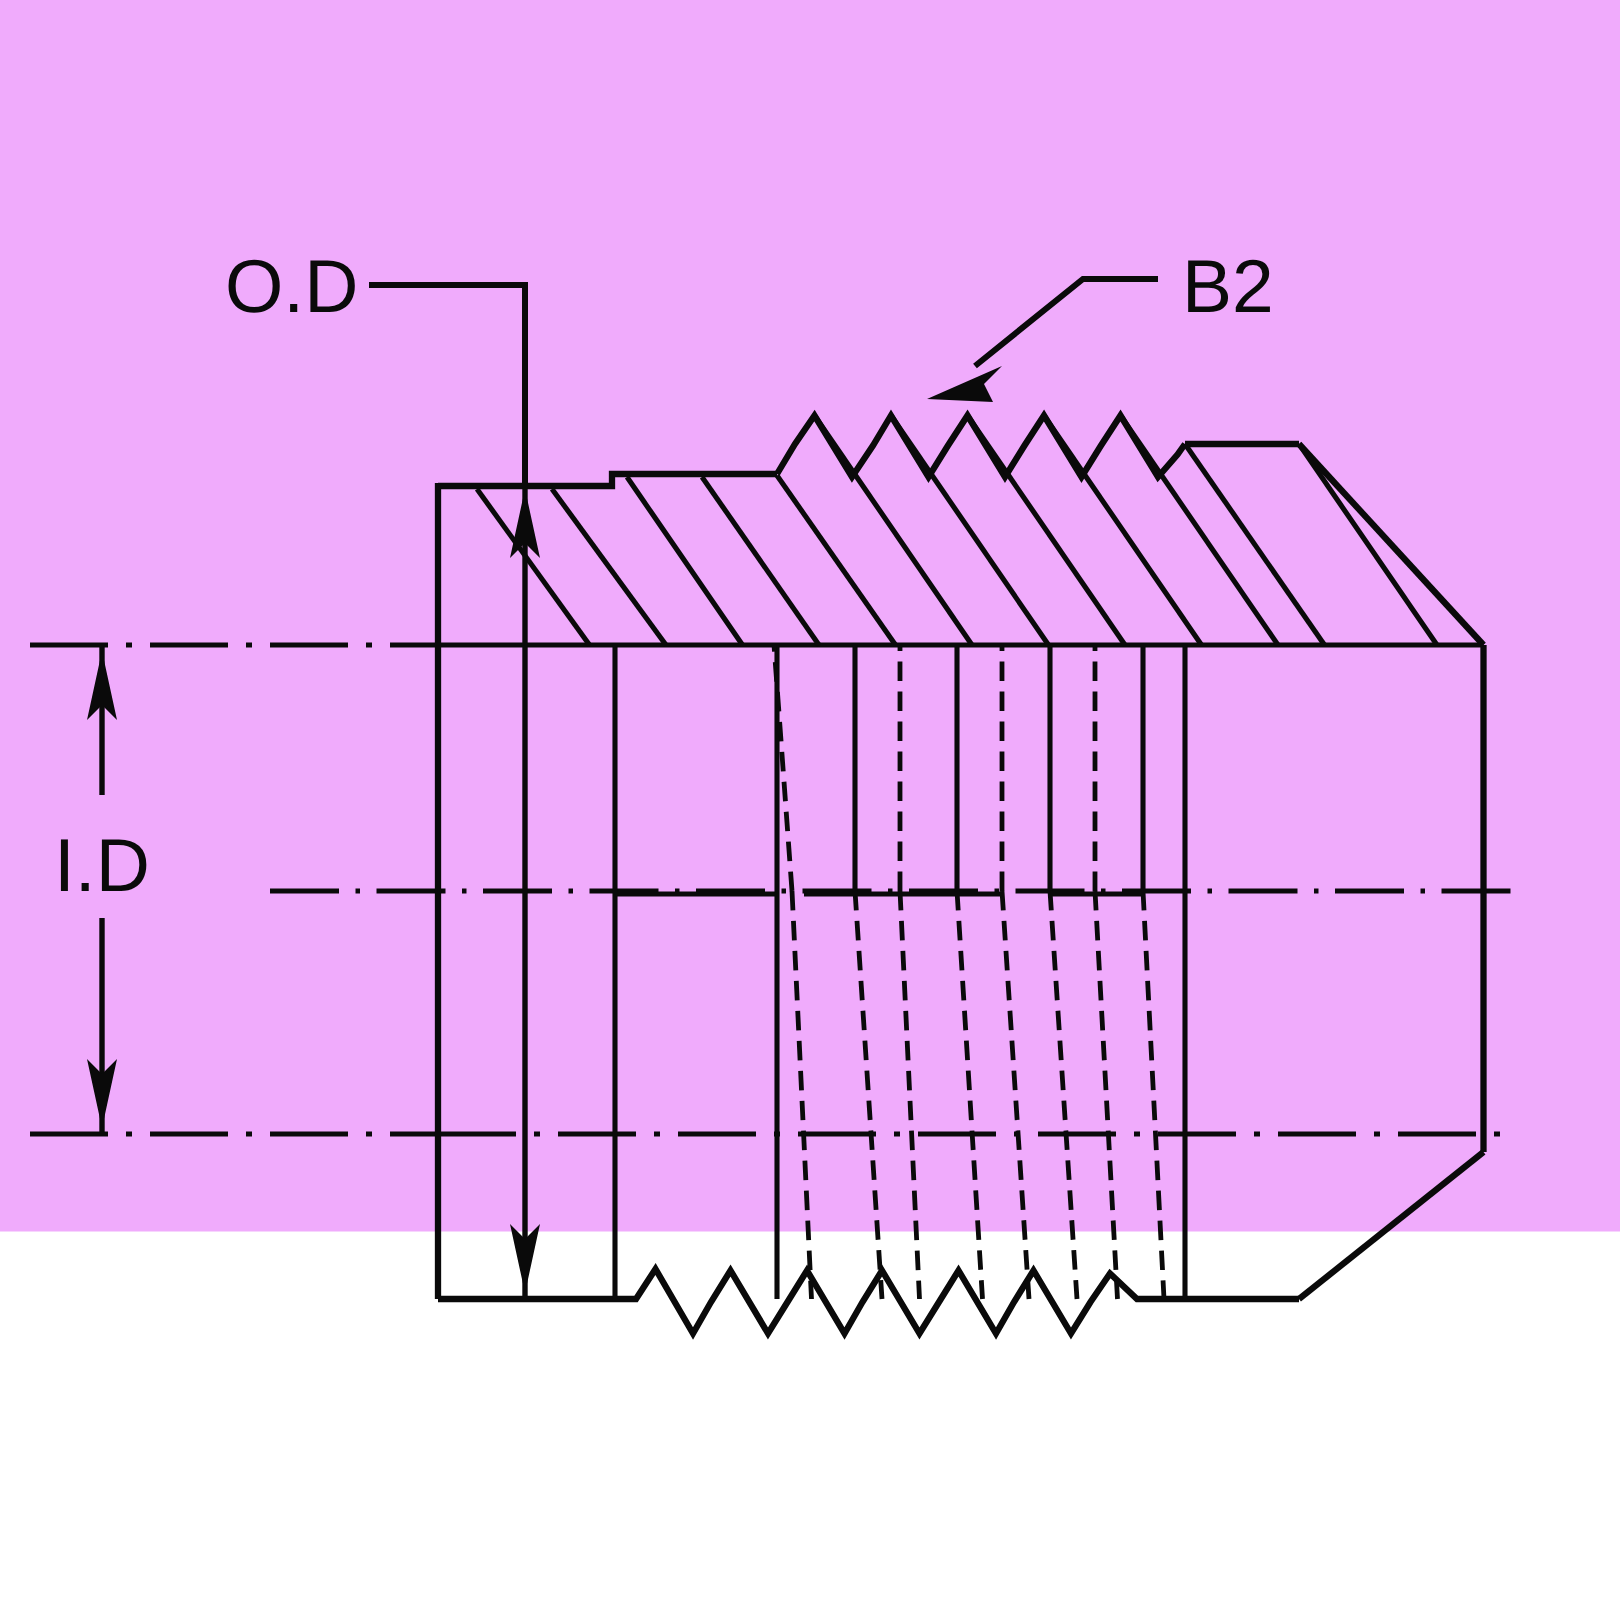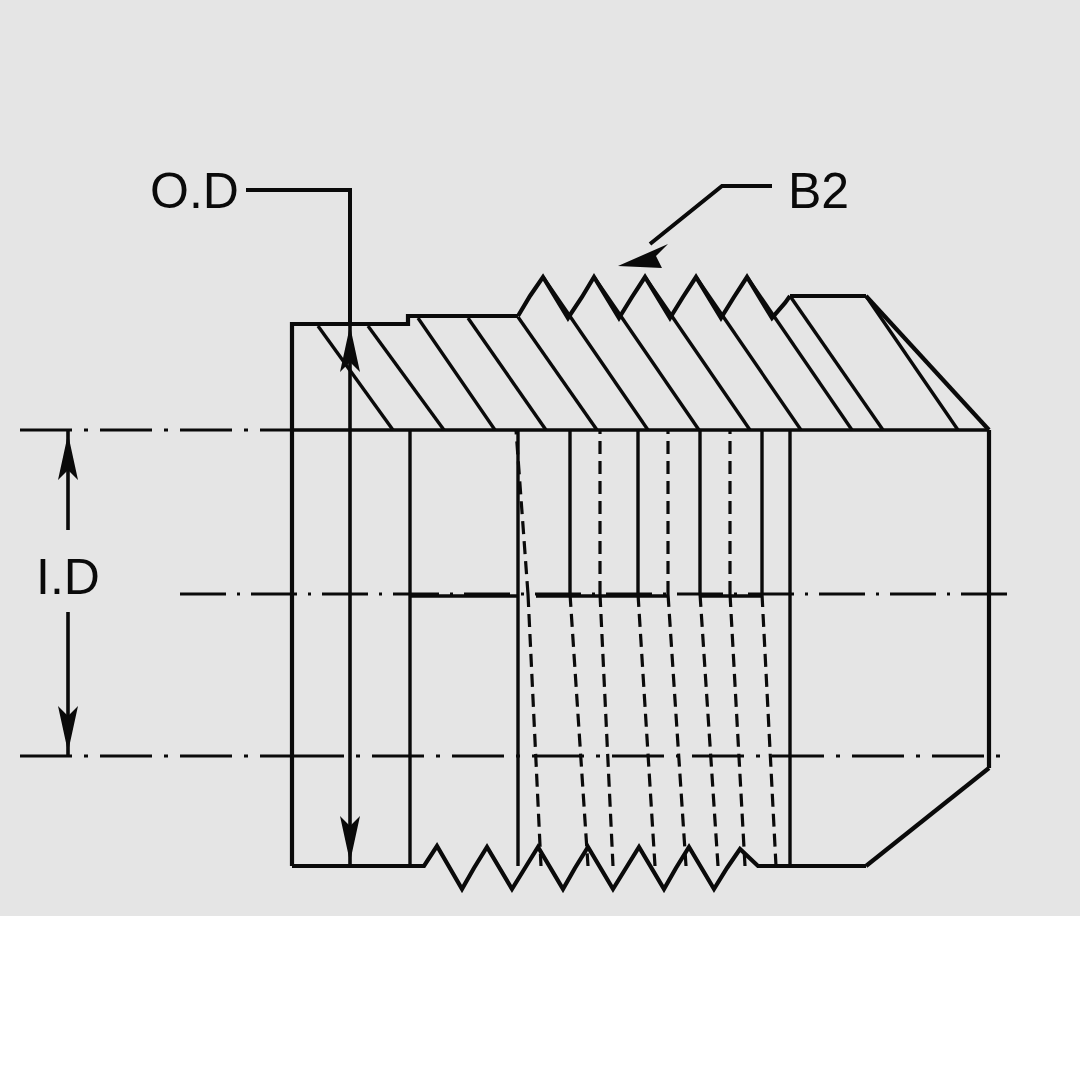--- a/index.html
+++ b/index.html
@@ -9,22 +9,22 @@
   }
   body {
     width: 1080px;
     height: 1080px;
     overflow: hidden;
     font-family: "Liberation Sans", sans-serif;
   }
   #drawing-root {
     position: relative;
     width: 1080px;
-    height: 916px;
-    background: #e5e5e5;
+    height: 821px;
+    background: #f0abfc;
   }
   svg#tech-drawing {
     display: block;
     width: 1080px;
     height: 1080px;
   }
   .solid {
     fill: none;
     stroke: #0a0a0a;
     stroke-width: 4.2;

